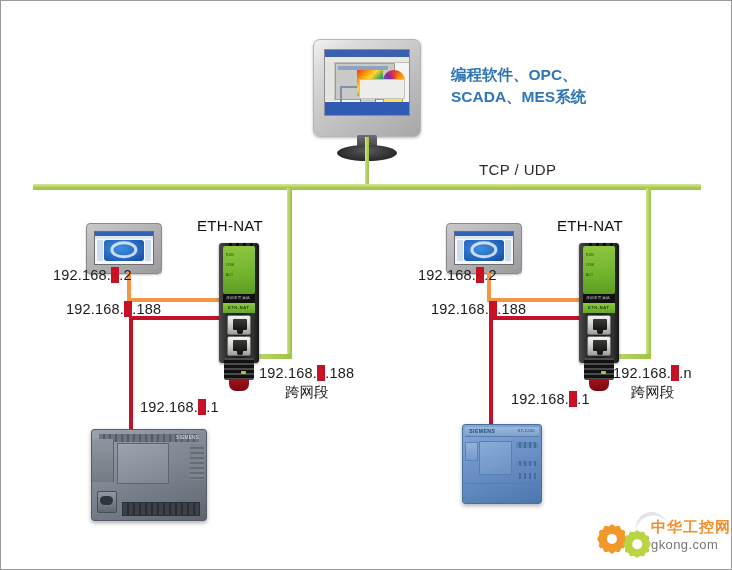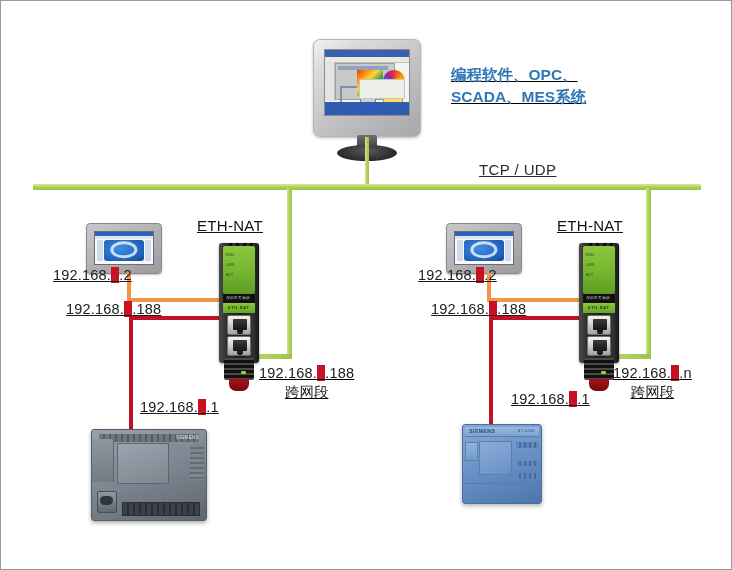--- a/index.html
+++ b/index.html
@@ -7,21 +7,21 @@
 
   #canvas{
     position:relative;
     width:732px;height:570px;
     background:#ffffff;
     border:1px solid #9a9a9a;
     box-sizing:border-box;
     overflow:hidden;
   }
 
-  .abs{position:absolute;text-decoration:underline;}
+  .abs{position:absolute;}
 
   
   .ip{
     font-size:14.5px;
     color:#1b1b1b;
     white-space:nowrap;
     letter-spacing:.2px;
   }
   .ip .red{color:#e01010;}
   .sub{
@@ -482,14 +482,23 @@
     <div class="ip">
       <span>192.168.</span><span class="red">1</span><span>.n</span>
     </div>
     <div class="sub" style="margin-top:2px;">跨网段</div>
   </div>
 
   <div class="ip abs" style="left:510px;top:390px;">
     <span>192.168.</span><span class="red">2</span><span>.1</span>
   </div>
 
+  <div class="wm abs" style="left:594px;top:511px;">
+    <div class="wm-swoosh"></div>
+    <div class="gear" style="left:2px;top:12px;width:30px;height:30px;background:#f2921f;
+                clip-path:polygon(50% 0%,61% 8%,75% 5%,80% 18%,95% 22%,92% 36%,100% 50%,92% 64%,95% 78%,80% 82%,75% 95%,61% 92%,50% 100%,39% 92%,25% 95%,20% 82%,5% 78%,8% 64%,0% 50%,8% 36%,5% 22%,20% 18%,25% 5%,39% 8%);"></div>
+    <div class="gear" style="left:28px;top:18px;width:28px;height:28px;background:#b7d23a;
+                clip-path:polygon(50% 0%,61% 8%,75% 5%,80% 18%,95% 22%,92% 36%,100% 50%,92% 64%,95% 78%,80% 82%,75% 95%,61% 92%,50% 100%,39% 92%,25% 95%,20% 82%,5% 78%,8% 64%,0% 50%,8% 36%,5% 22%,20% 18%,25% 5%,39% 8%);"></div>
+    <div class="wm-cn">中华工控网</div>
+    <div class="wm-en">gkong.com</div>
+  </div>
 
 </div>
 
 </body></html>

